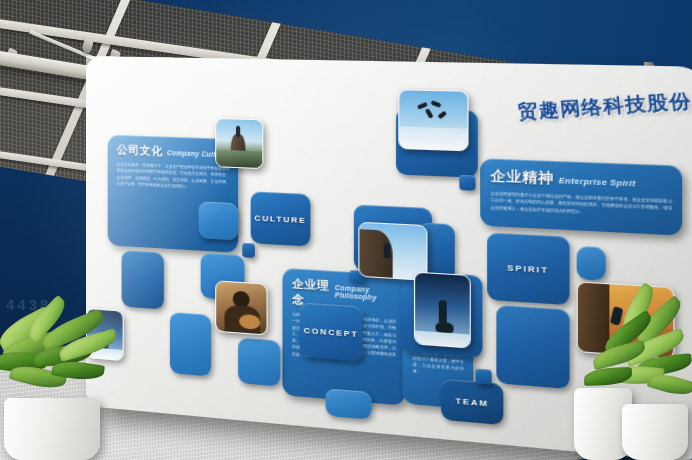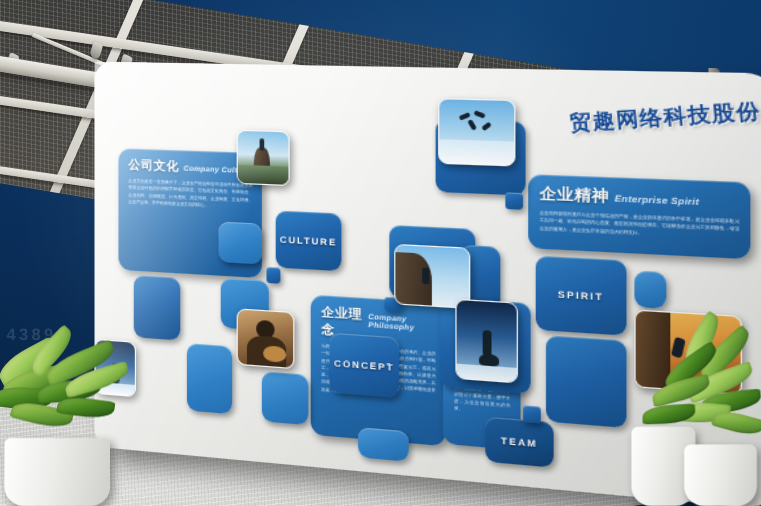--- a/index.html
+++ b/index.html
@@ -243,21 +243,21 @@
     <div class="spot s3"></div>
   </div>
   <div class="ceiling-edge"></div>
 
   <div class="wall-vignette"></div>
 
   <div class="floor">
     <div class="floor-tex"></div>
   </div>
 
-  <div class="wm" style="left:6px; top:296px;">4389</div>
+  <div class="wm" style="left:6px; top:296px;">4438</div>
 
   <div class="board-wrap">
     <div class="board-edge"></div>
     <div class="board"></div>
 
     <div class="layer">
 
       <div class="panel" style="left:22px; top:78px; width:128px; height:110px;">
         <div class="panel-head">
           <span class="panel-cn">公司文化</span>

